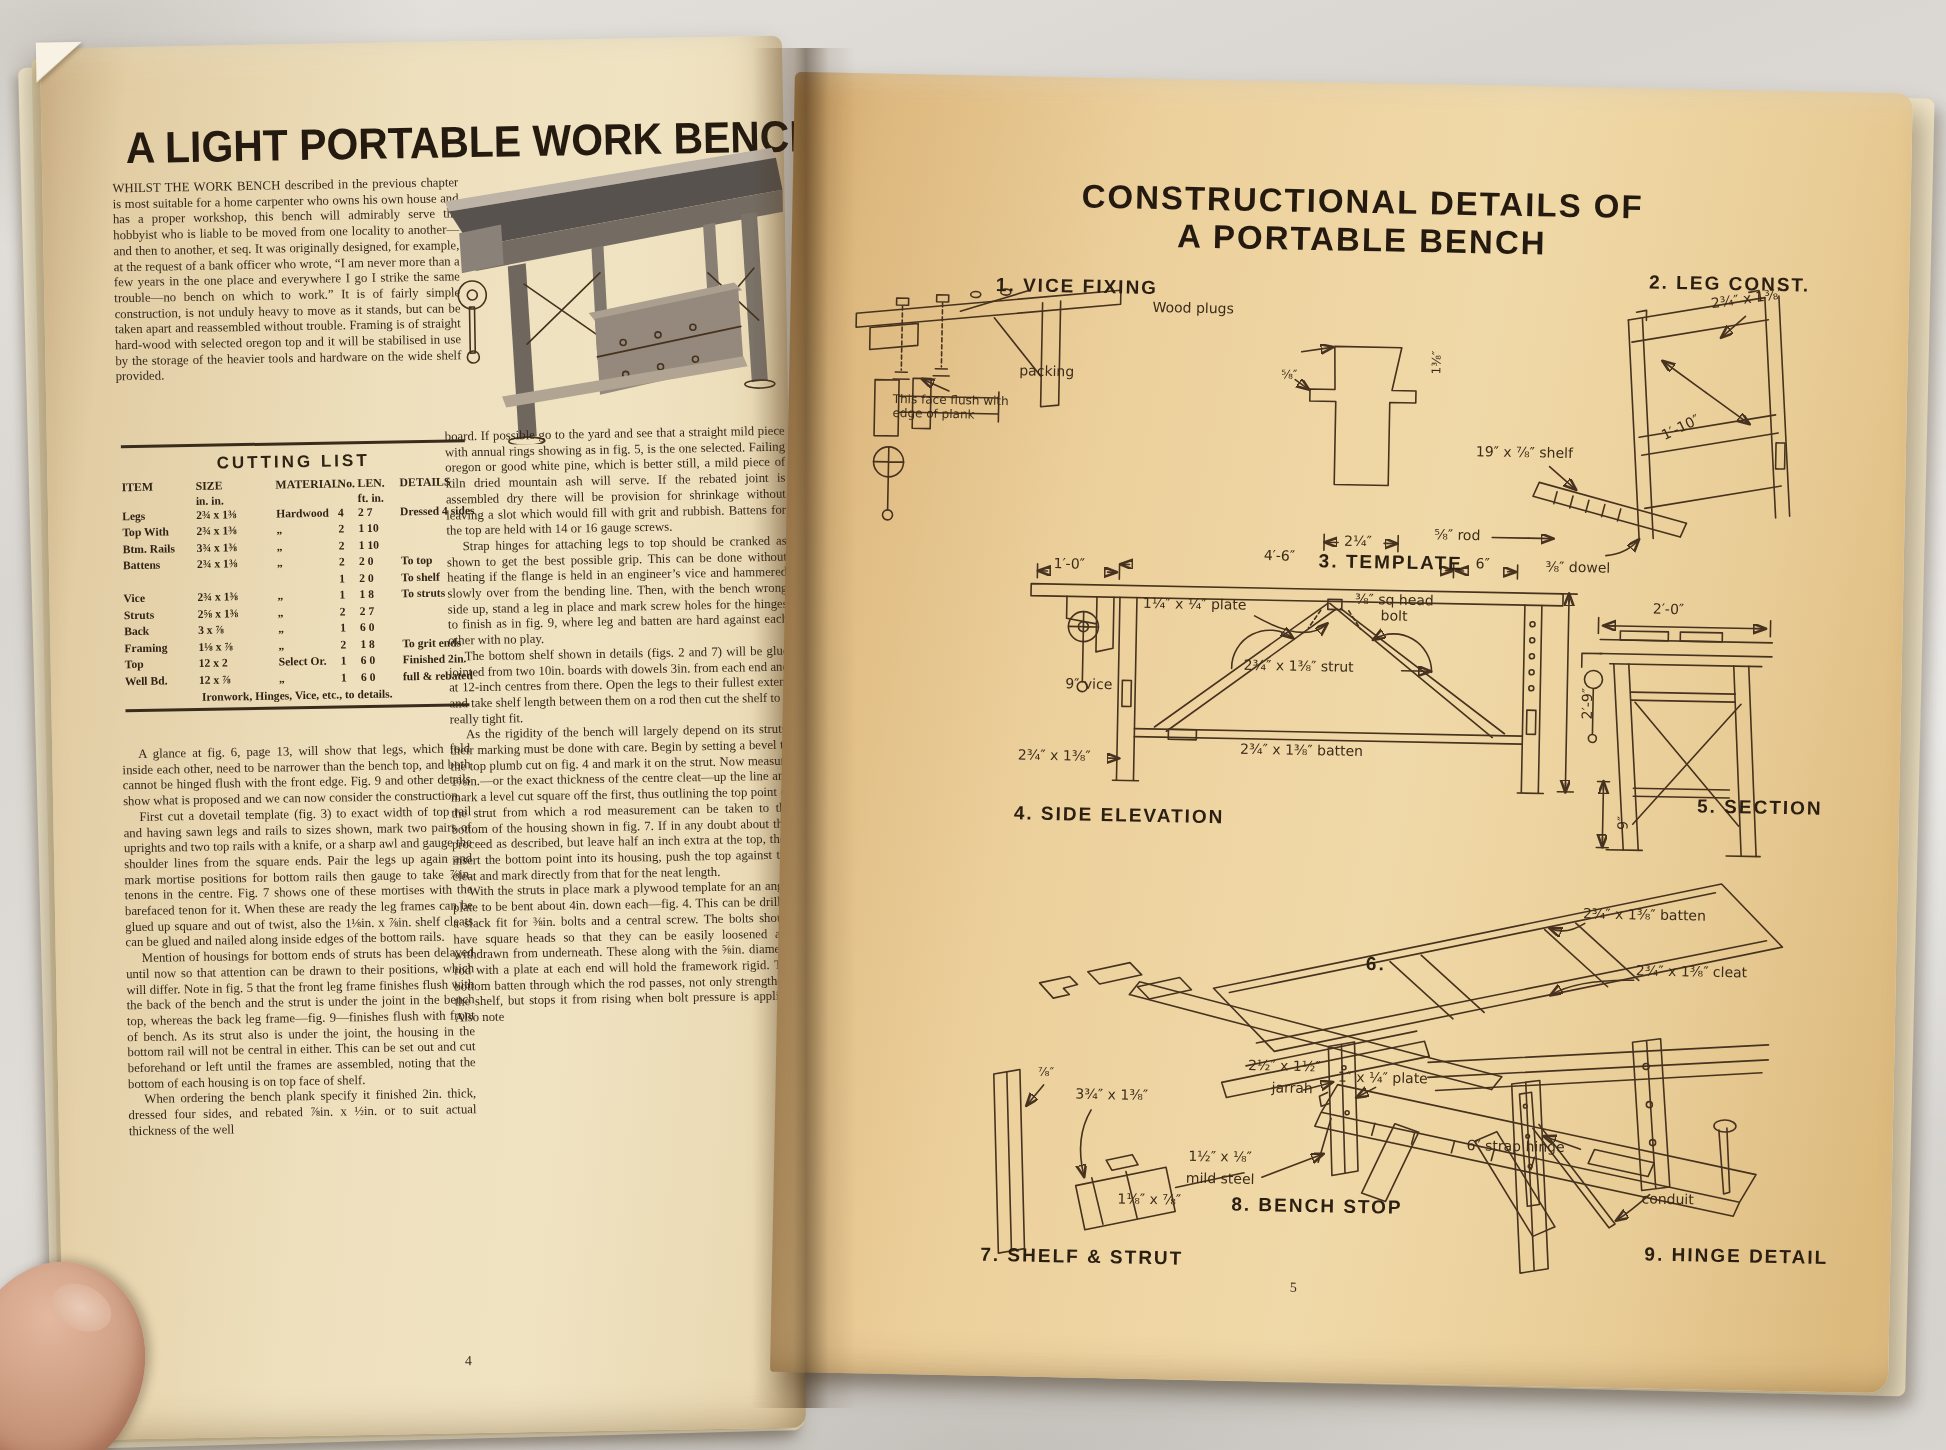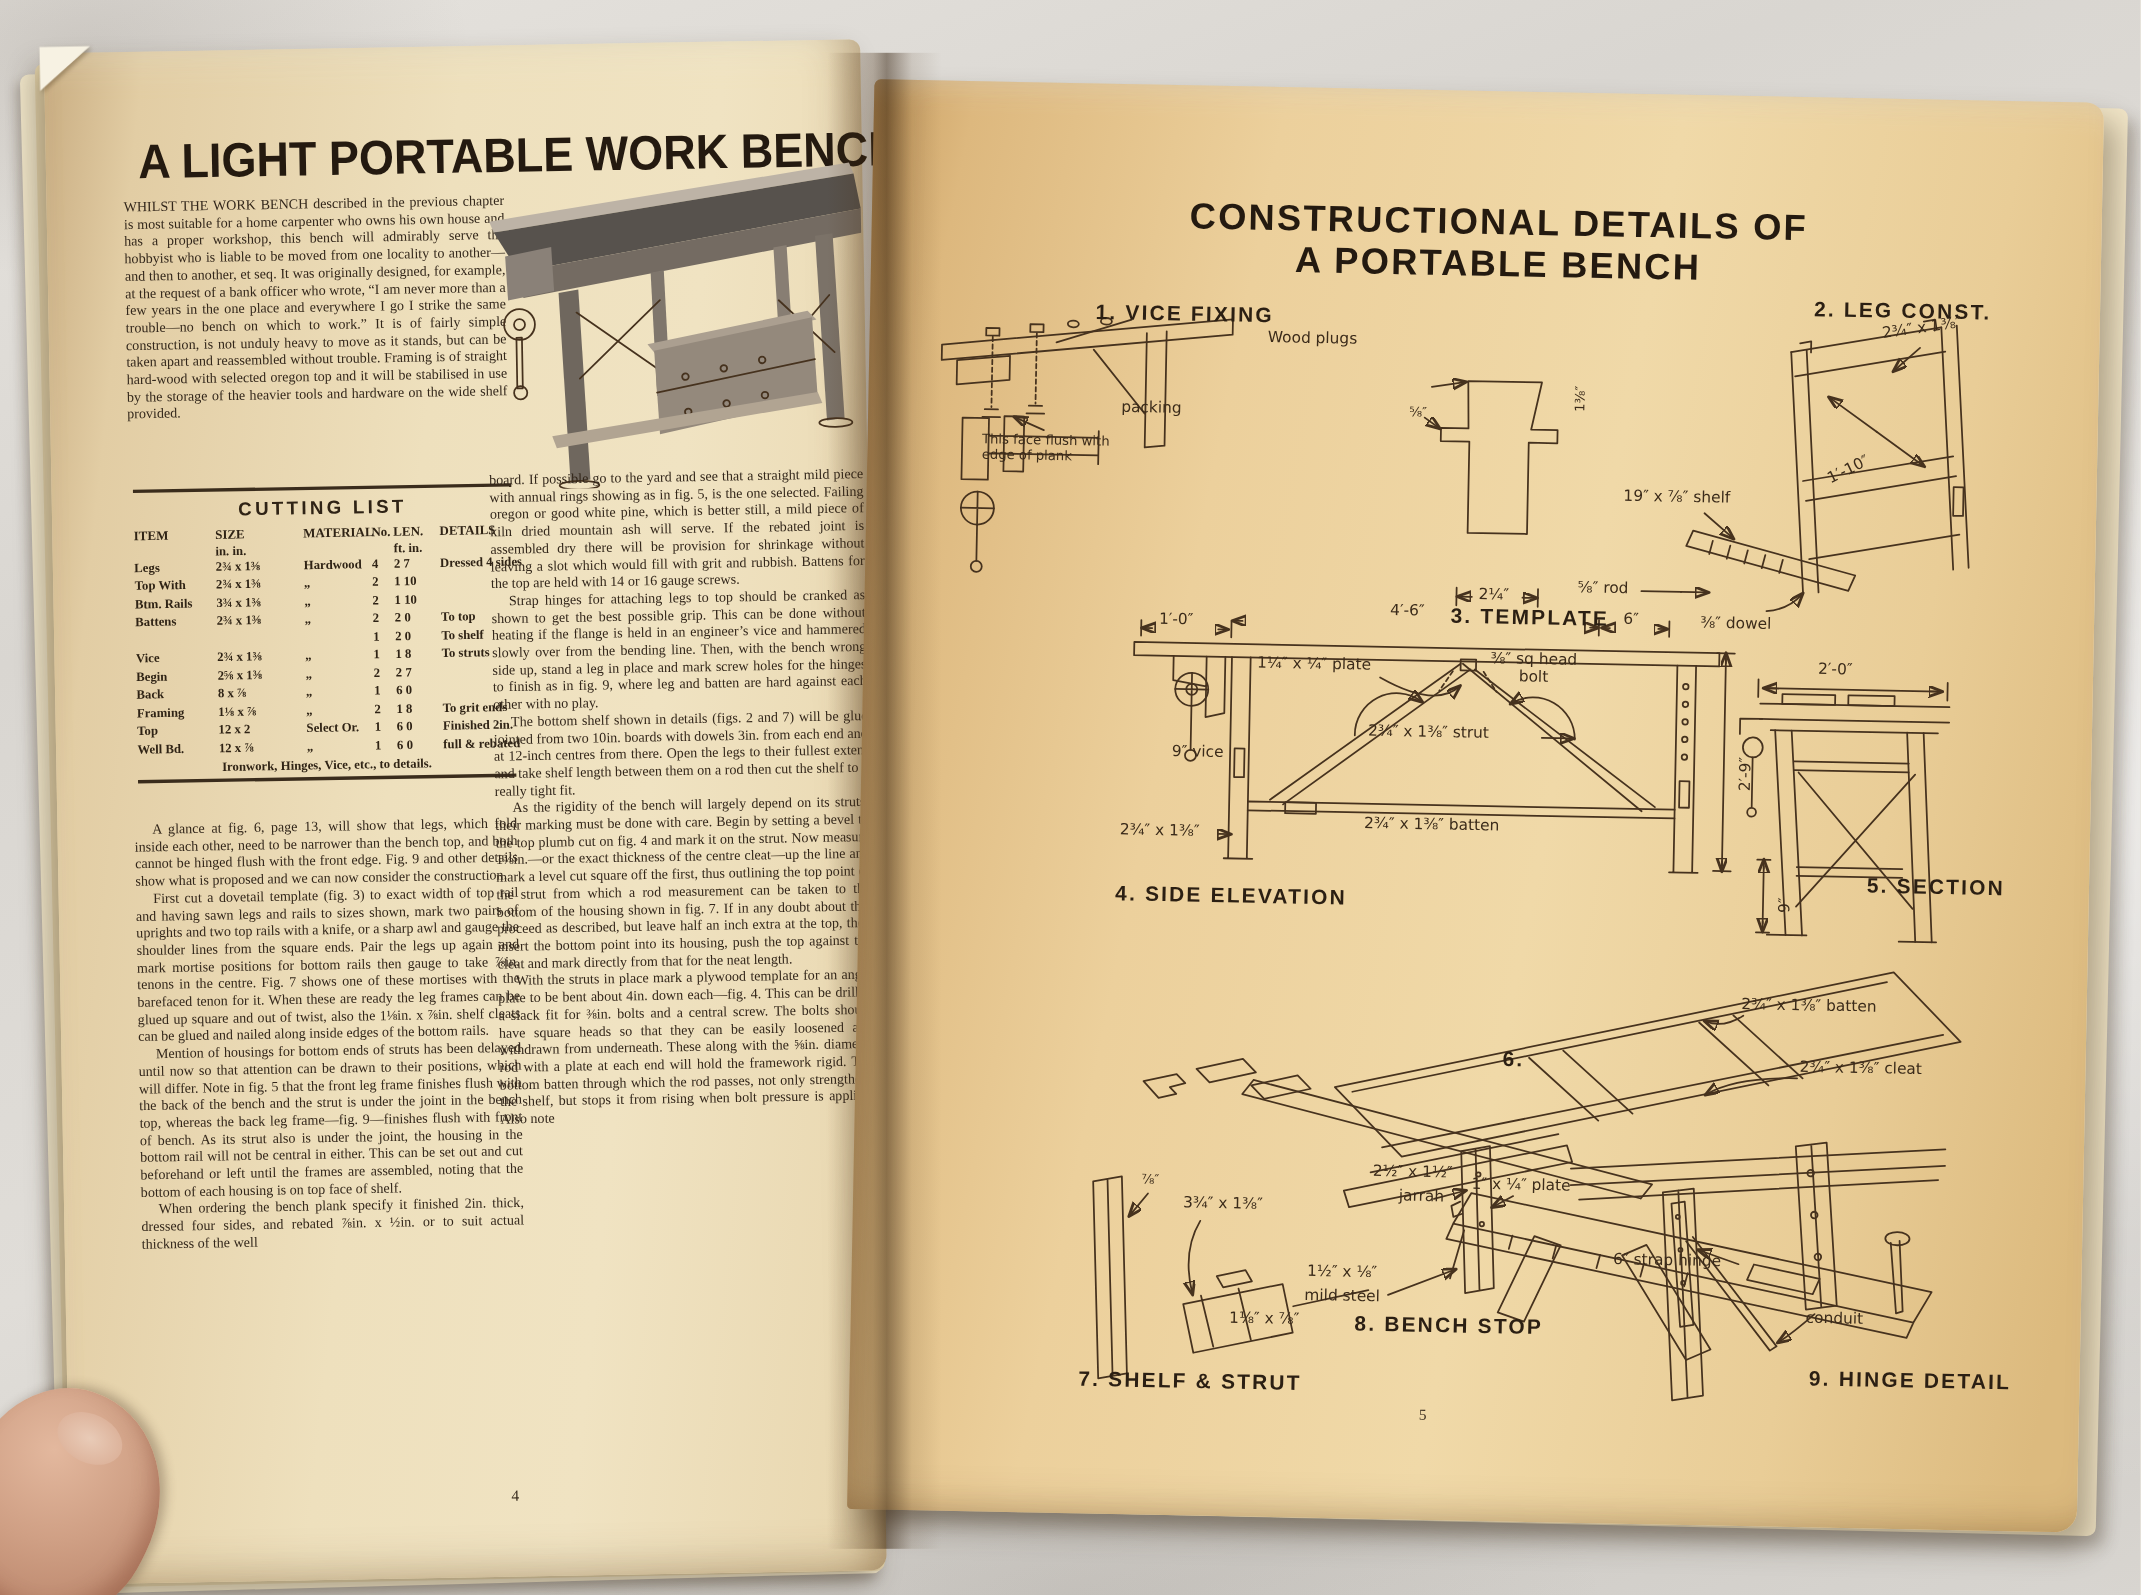--- a/index.html
+++ b/index.html
@@ -178,30 +178,30 @@
         </div>
         <div class="clist-row">
           <span class="cc">Vice</span>
           <span class="cc">2¾ x 1⅜</span>
           <span class="cc">„</span>
           <span class="cc">1</span>
           <span class="cc">1  8</span>
           <span class="cc">To struts</span>
         </div>
         <div class="clist-row">
-          <span class="cc">Begin</span>
+          <span class="cc">Struts</span>
           <span class="cc">2⅝ x 1⅜</span>
           <span class="cc">„</span>
           <span class="cc">2</span>
           <span class="cc">2  7</span>
           <span class="cc"></span>
         </div>
         <div class="clist-row">
           <span class="cc">Back</span>
-          <span class="cc">8  x  ⅞</span>
+          <span class="cc">3  x  ⅞</span>
           <span class="cc">„</span>
           <span class="cc">1</span>
           <span class="cc">6  0</span>
           <span class="cc"></span>
         </div>
         <div class="clist-row">
           <span class="cc">Framing</span>
           <span class="cc">1⅛ x  ⅞</span>
           <span class="cc">„</span>
           <span class="cc">2</span>

